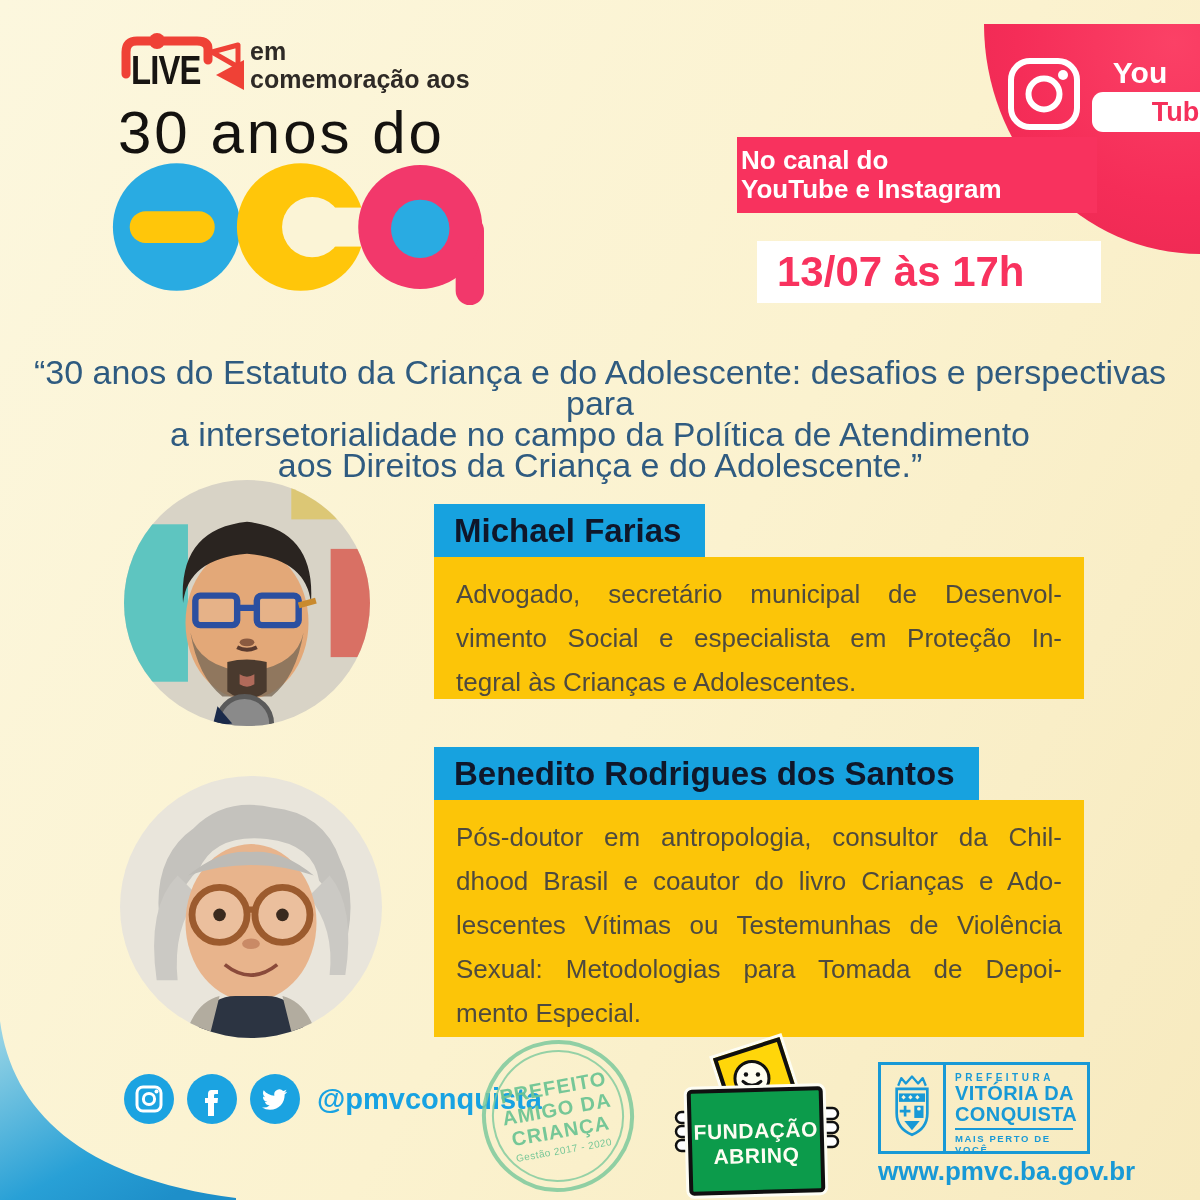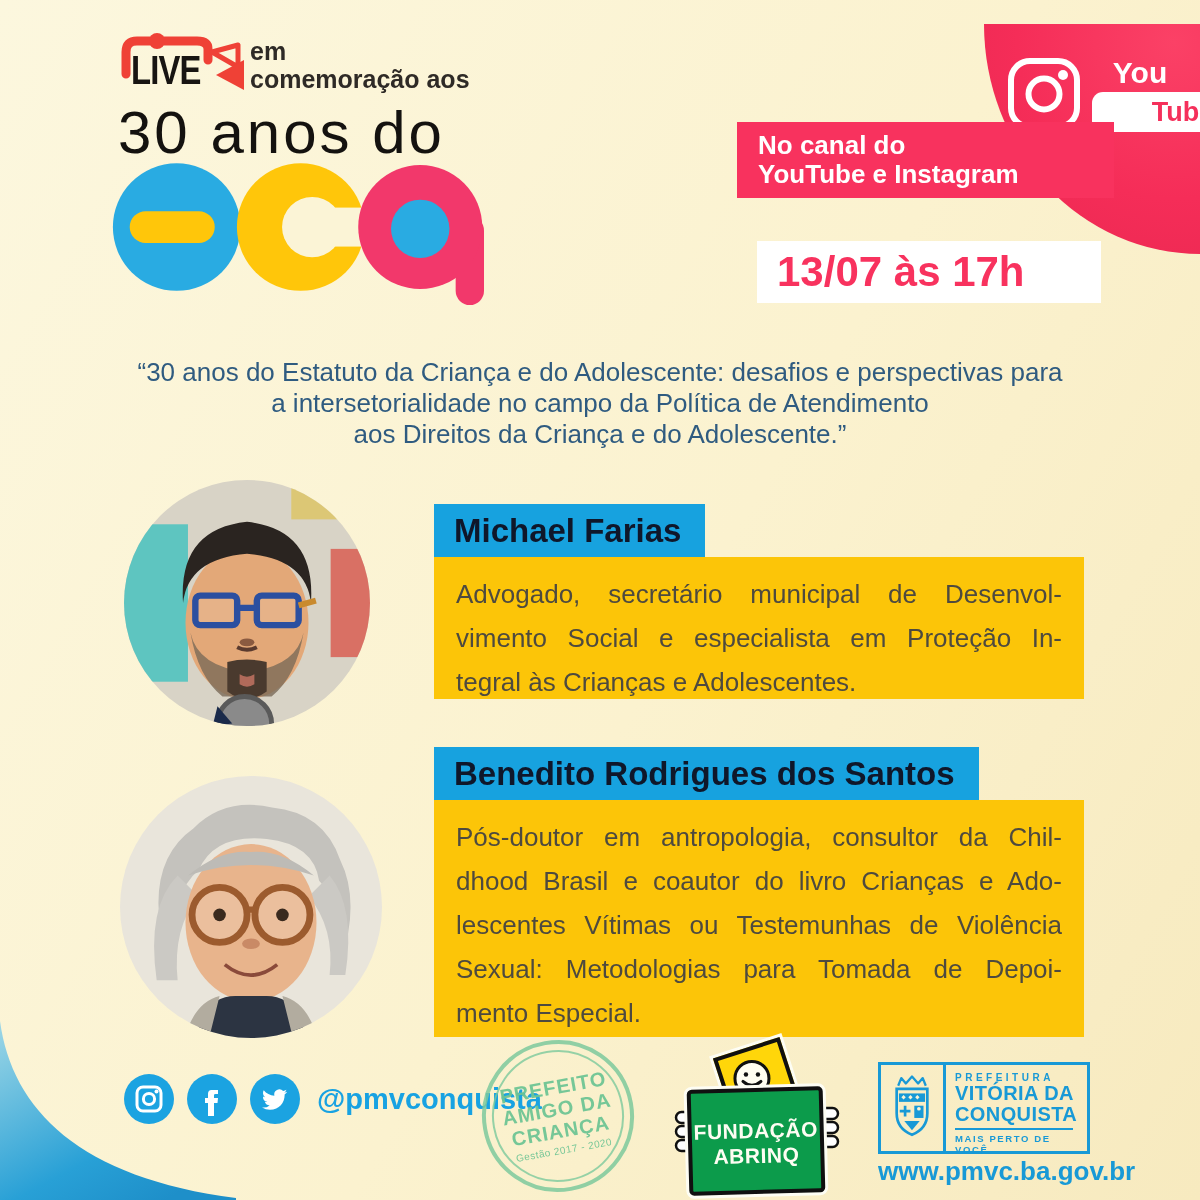--- a/index.html
+++ b/index.html
@@ -20,27 +20,27 @@
     color:#fff;font-weight:800;font-size:30px;}
   .yt-tube{position:absolute;left:108px;top:68px;width:96px;height:40px;background:#fff;
     border-radius:11px;color:#F5305B;font-weight:800;font-size:27px;text-align:center;line-height:40px;padding-left:43px;}
   
   .live-word{left:131px;top:48px;font-size:40px;font-weight:900;color:#181512;
     letter-spacing:-1px;transform:scaleX(.82);transform-origin:left;}
   .live-sub{left:250px;top:37px;font-size:25px;line-height:28px;font-weight:800;color:#2E2A26;}
   .script-title{left:118px;top:98px;width:400px;font-size:60px;font-weight:400;
     letter-spacing:3px;color:#14120F;}
   
-  .banner{left:737px;top:122px;width:356px;background:#F8325E;padding:9px 0 9px 21px;}
+  .banner{left:737px;top:137px;width:356px;background:#F8325E;padding:9px 0 9px 4px;}
   .banner div{color:#fff;font-weight:800;font-size:26px;line-height:29px;}
   .datebox{left:757px;top:241px;width:344px;height:62px;background:#FFFFFF;}
   .datebox div{font-size:42px;font-weight:800;color:#F8325E;line-height:62px;padding-left:20px;}
   
   .tema{left:0;top:327px;width:1200px;text-align:center;font-size:25px;font-weight:800;color:#29567B;}
-  .quote{left:20px;top:357px;width:1160px;text-align:center;color:#2F5B80;font-size:26px;line-height:31px;}
+  .quote{left:20px;top:357px;width:1160px;text-align:center;color:#2F5B80;font-size:34px;line-height:31px;}
   
   .avatar{border-radius:50%;overflow:hidden;}
   .nameb{background:#17A2DF;height:53px;padding:0 24px 0 20px;display:inline-block;}
   .nameb span{color:#0f172a;font-weight:800;font-size:33px;line-height:53px;white-space:nowrap;}
   .ybox{width:606px;background:#FCC508;color:#4E4A3F;font-size:26px;padding:15px 22px 0 22px;}
   .bl{line-height:44px;text-align:justify;text-align-last:justify;}
   .bl.last{text-align-last:left;}
   
   .social{left:124px;top:1074px;display:flex;align-items:center;}
   .social svg{margin-right:13px;}

